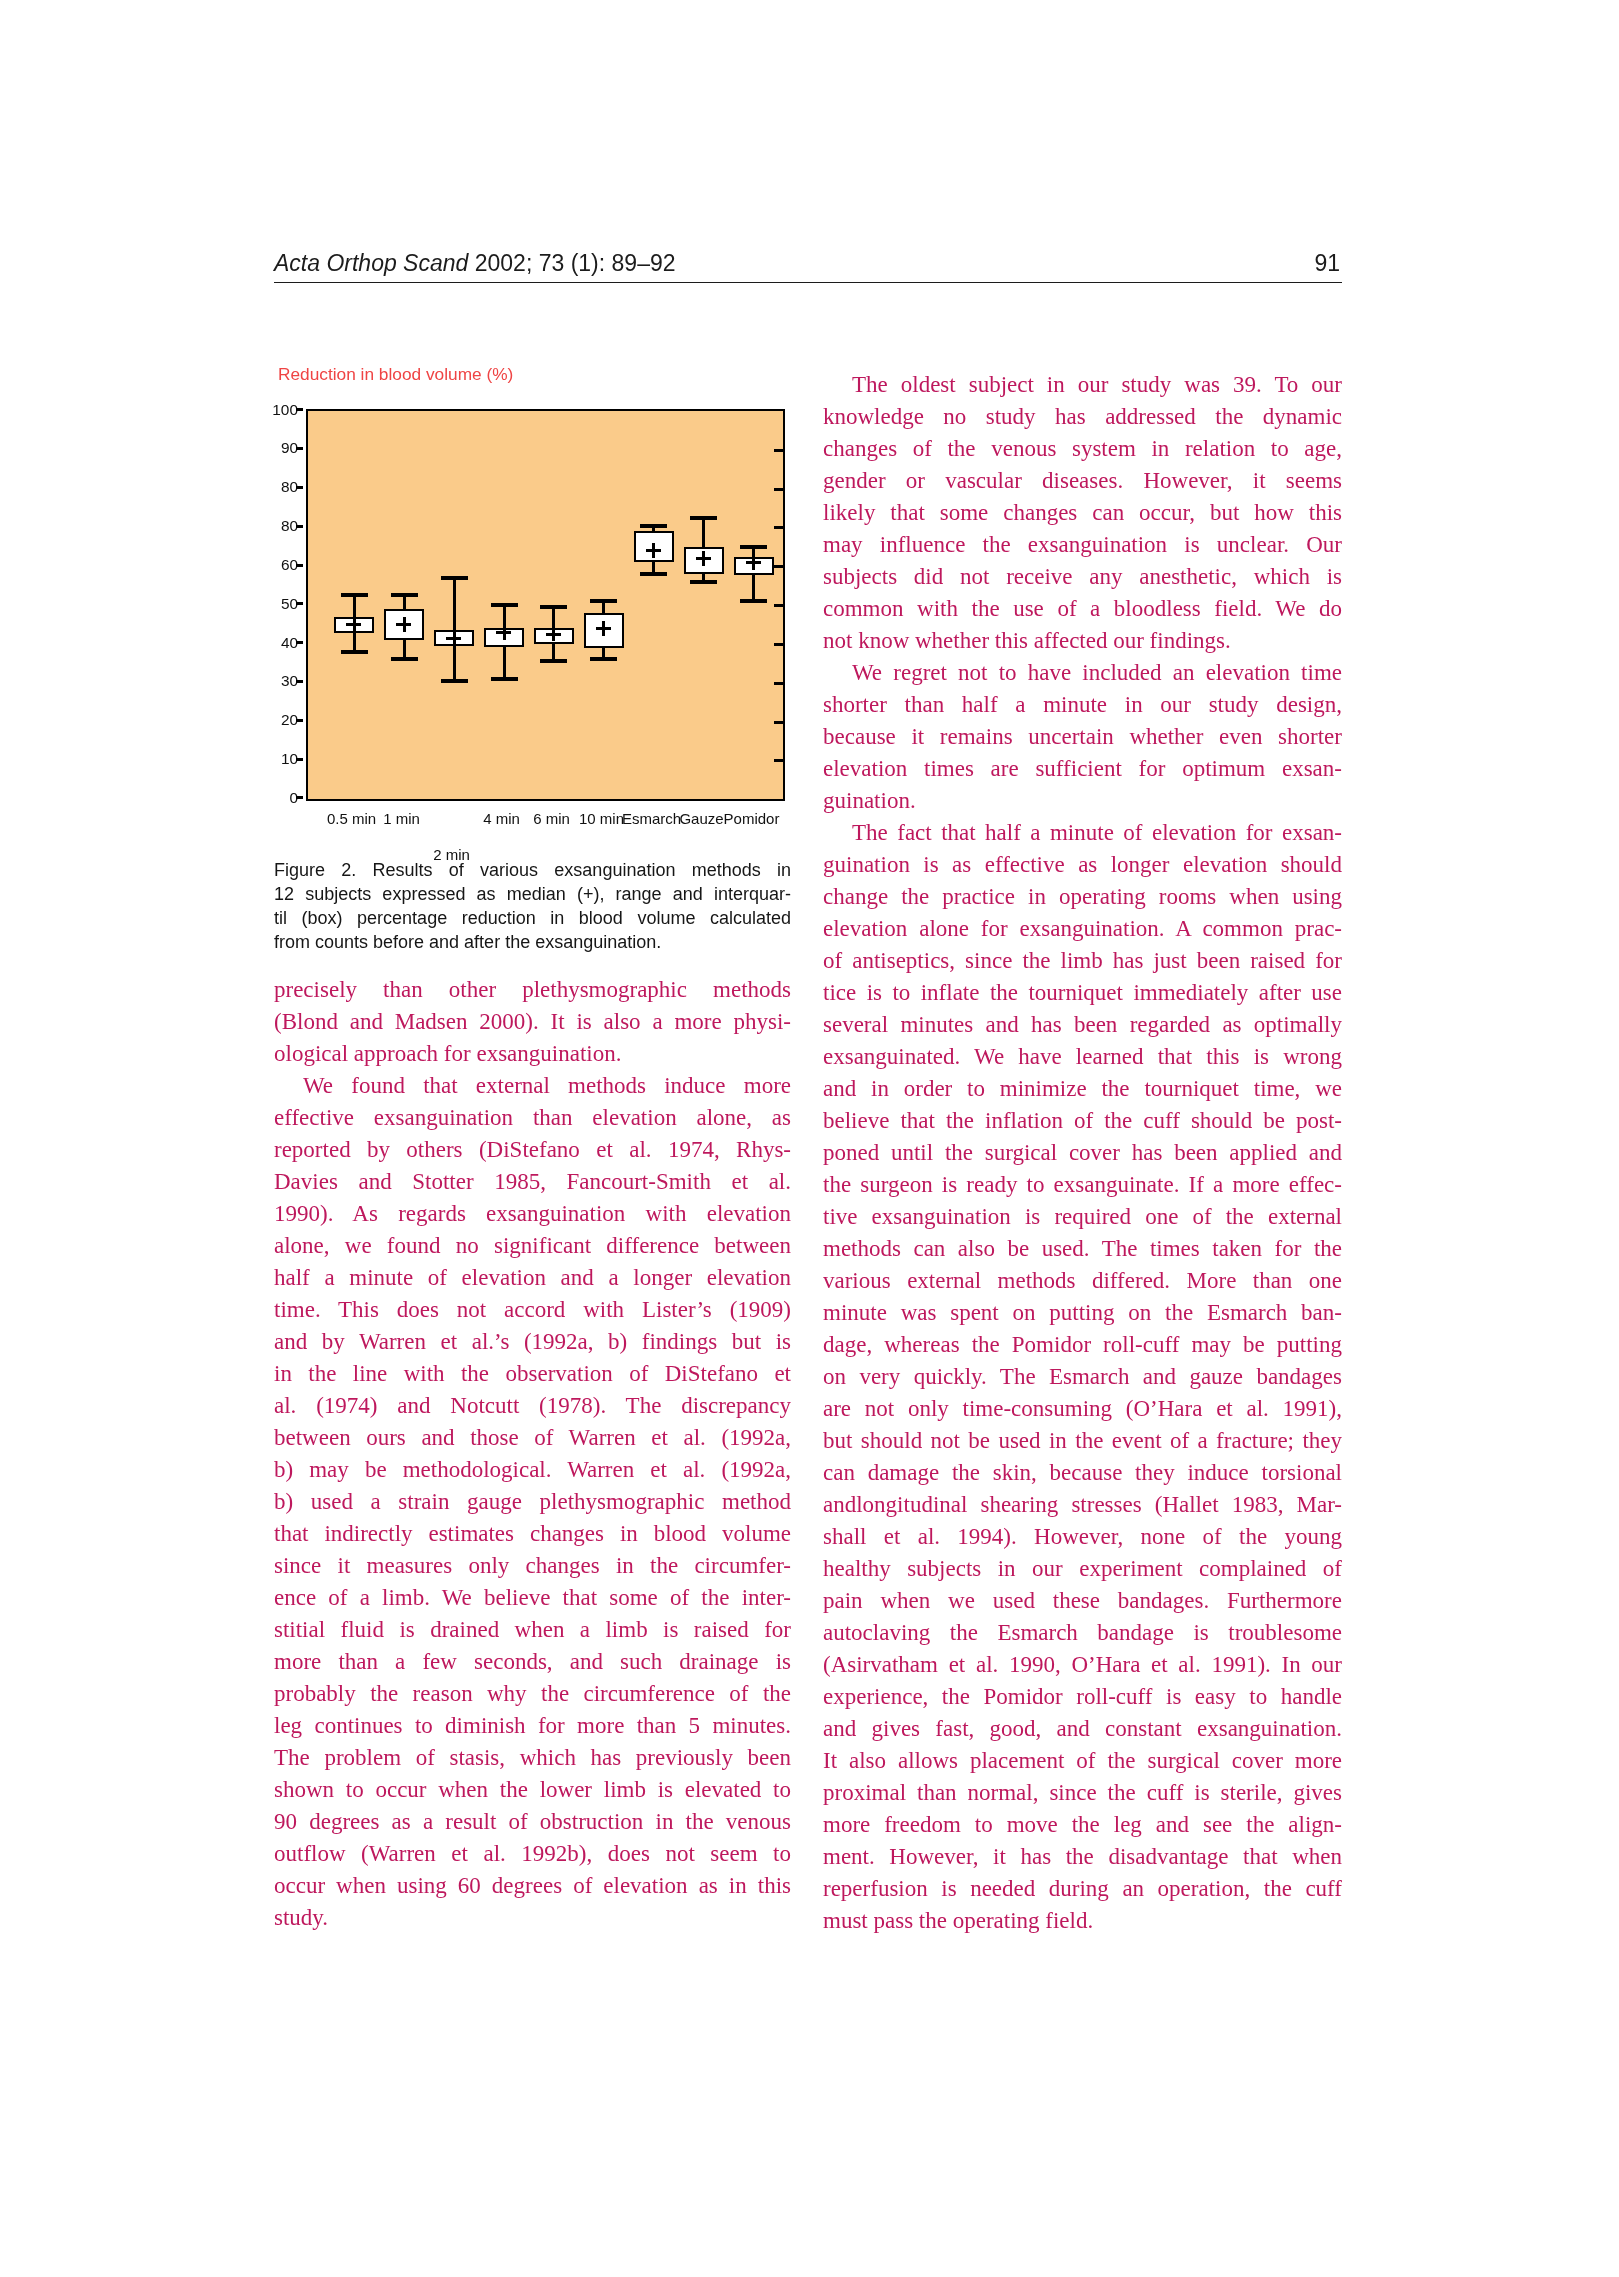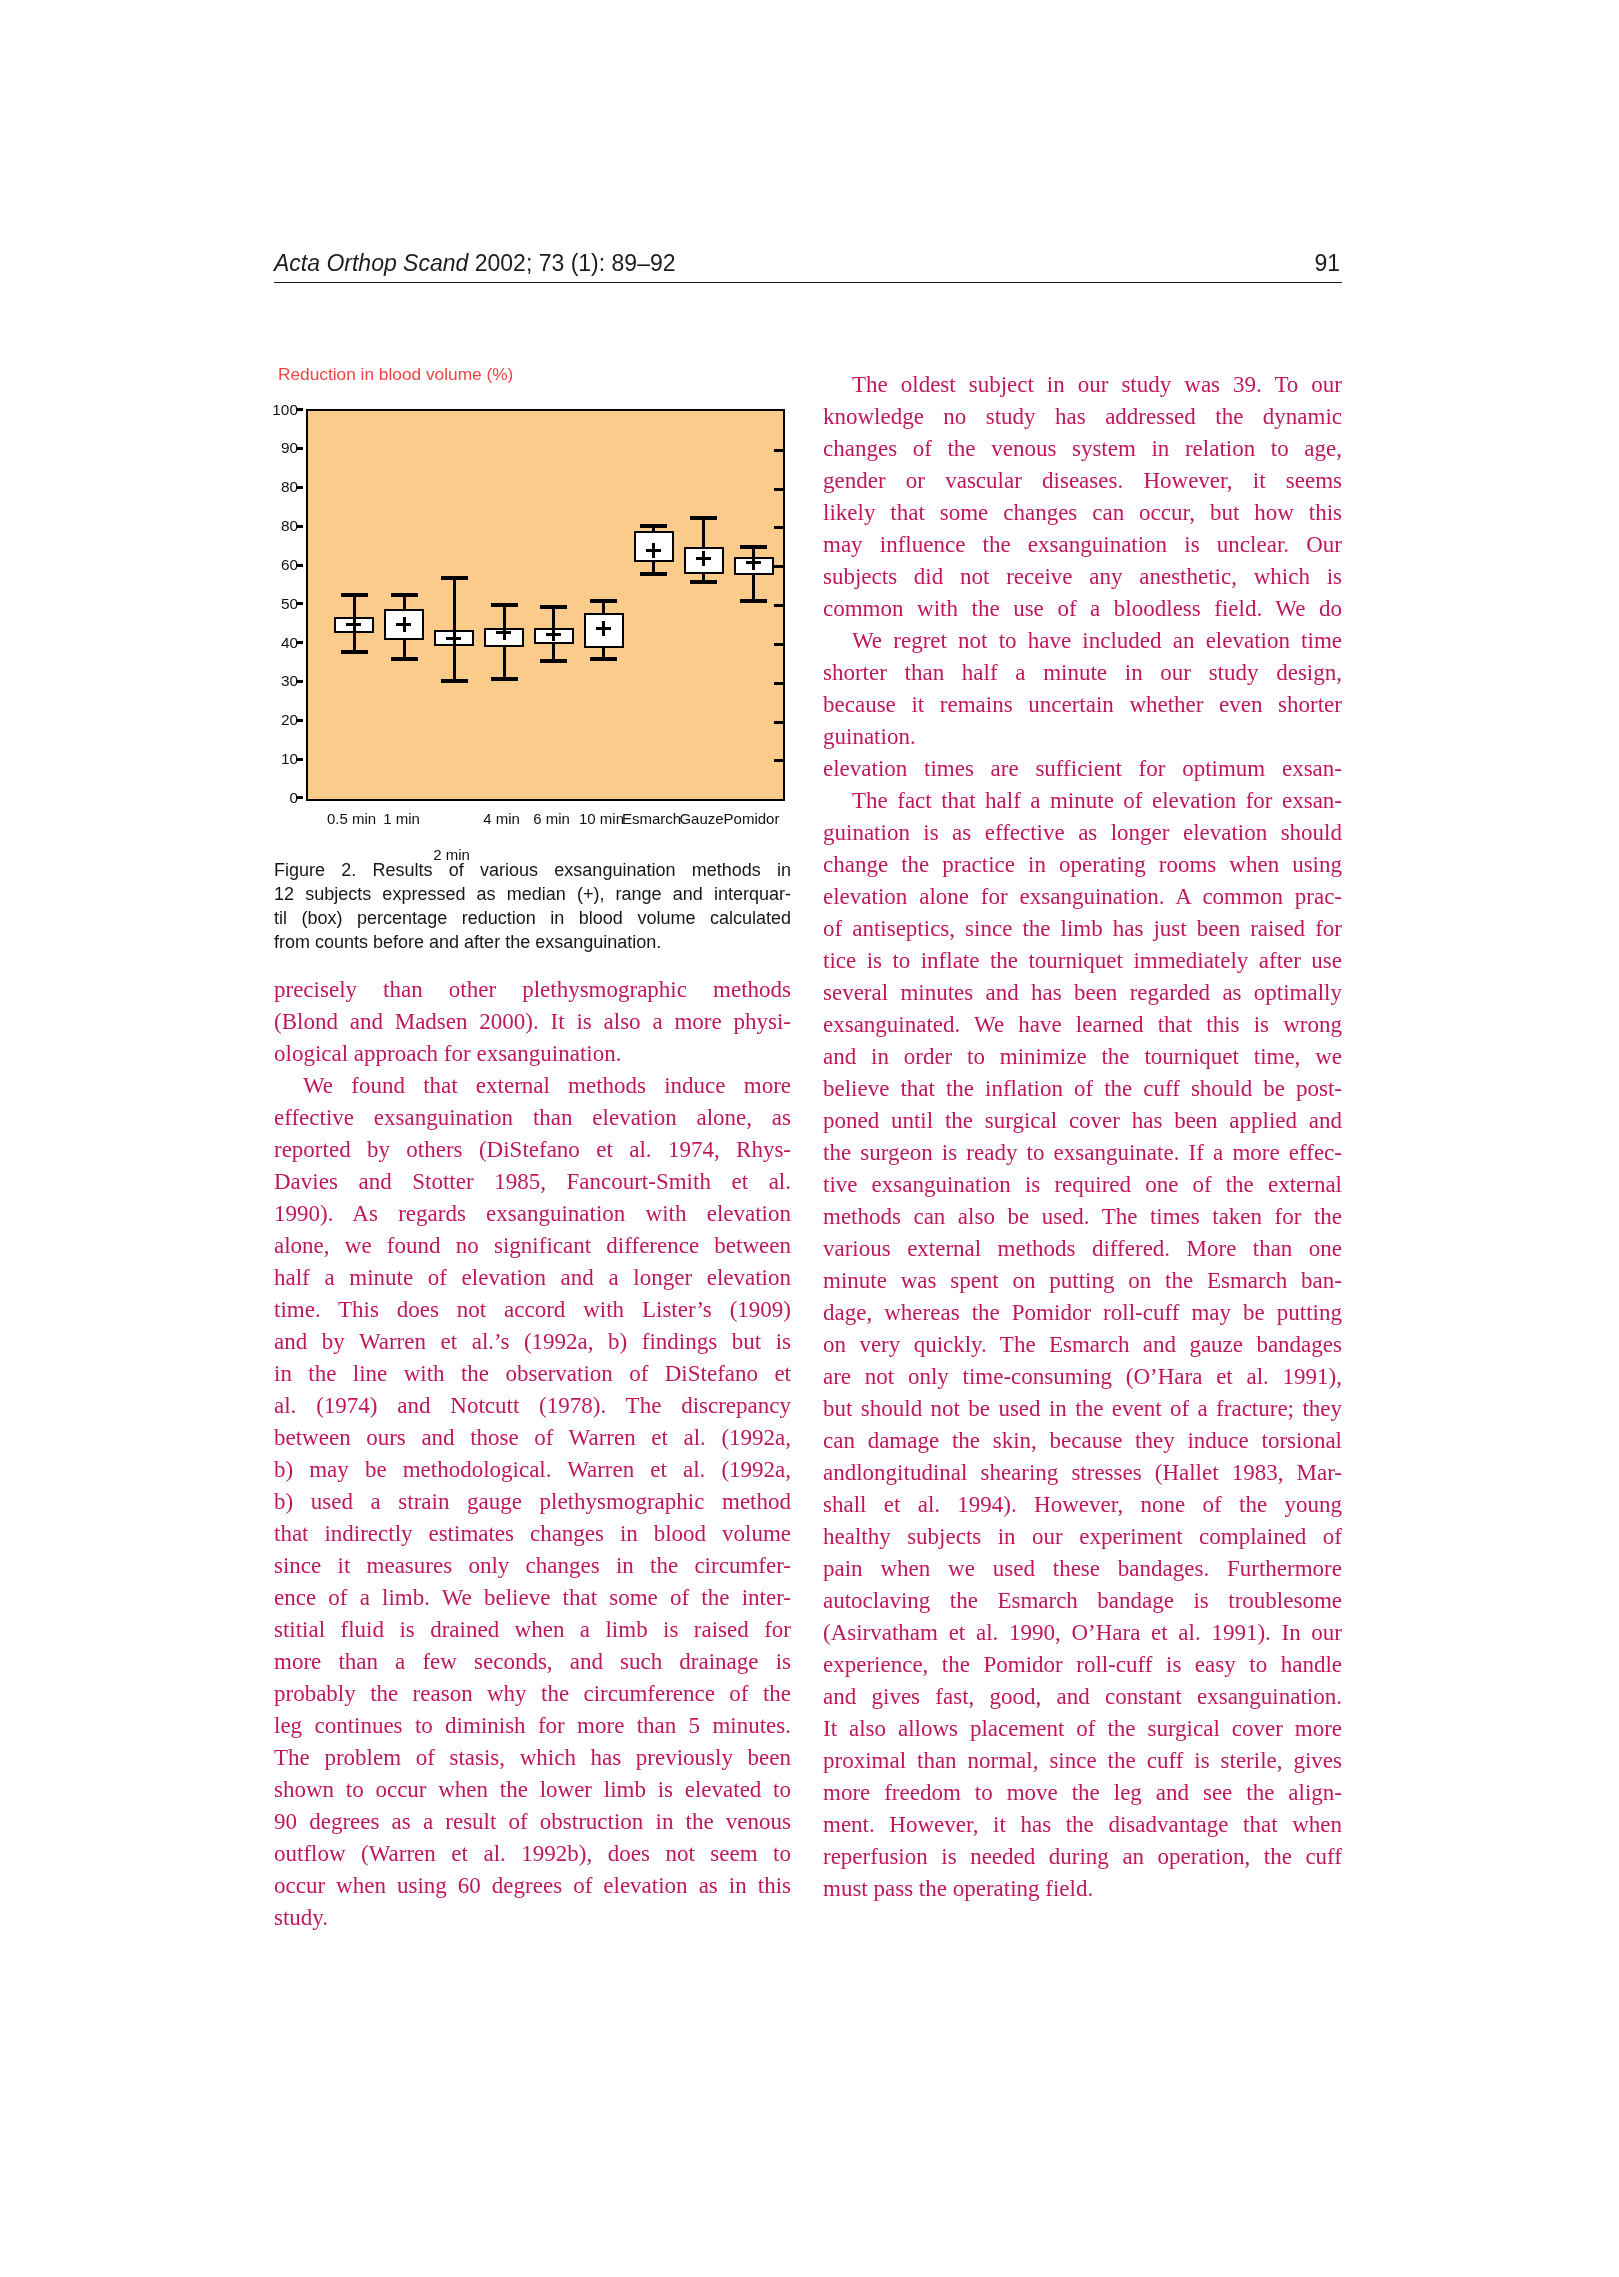--- a/index.html
+++ b/index.html
@@ -227,25 +227,26 @@
     </div>
   <div class="col col-right">
       <div class="bline indent">The oldest subject in our study was 39. To our</div>
       <div class="bline">knowledge no study has addressed the dynamic</div>
       <div class="bline">changes of the venous system in relation to age,</div>
       <div class="bline">gender or vascular diseases. However, it seems</div>
       <div class="bline">likely that some changes can occur, but how this</div>
       <div class="bline">may influence the exsanguination is unclear. Our</div>
       <div class="bline">subjects did not receive any anesthetic, which is</div>
       <div class="bline">common with the use of a bloodless field. We do</div>
+      <div class="bline lastline">not know whether this affected our findings.</div>
       <div class="bline indent">We regret not to have included an elevation time</div>
       <div class="bline">shorter than half a minute in our study design,</div>
       <div class="bline">because it remains uncertain whether even shorter</div>
+      <div class="bline">elevation times are sufficient for optimum exsan-</div>
       <div class="bline lastline">guination.</div>
-      <div class="bline">elevation times are sufficient for optimum exsan-</div>
       <div class="bline indent">The fact that half a minute of elevation for exsan-</div>
       <div class="bline">guination is as effective as longer elevation should</div>
       <div class="bline">change the practice in operating rooms when using</div>
       <div class="bline">elevation alone for exsanguination. A common prac-</div>
       <div class="bline">of antiseptics, since the limb has just been raised for</div>
       <div class="bline">tice is to inflate the tourniquet immediately after use</div>
       <div class="bline">several minutes and has been regarded as optimally</div>
       <div class="bline">exsanguinated. We have learned that this is wrong</div>
       <div class="bline">and in order to minimize the tourniquet time, we</div>
       <div class="bline">believe that the inflation of the cuff should be post-</div>

